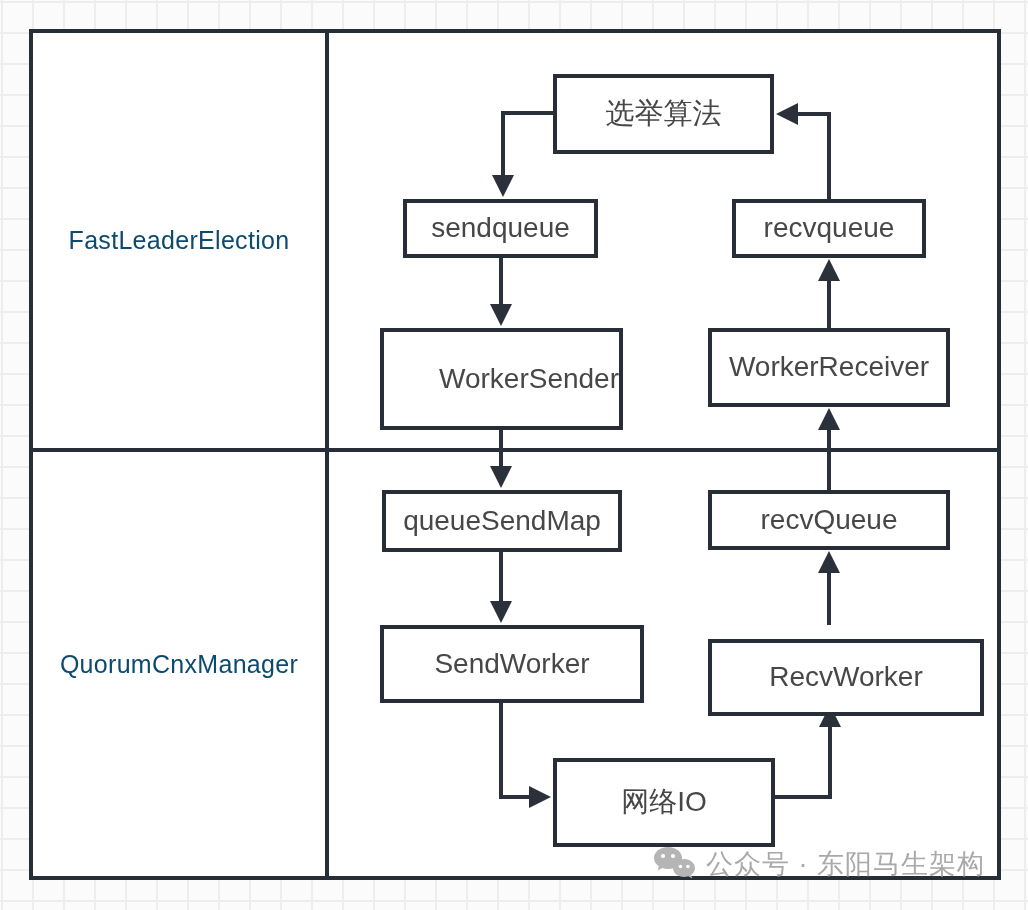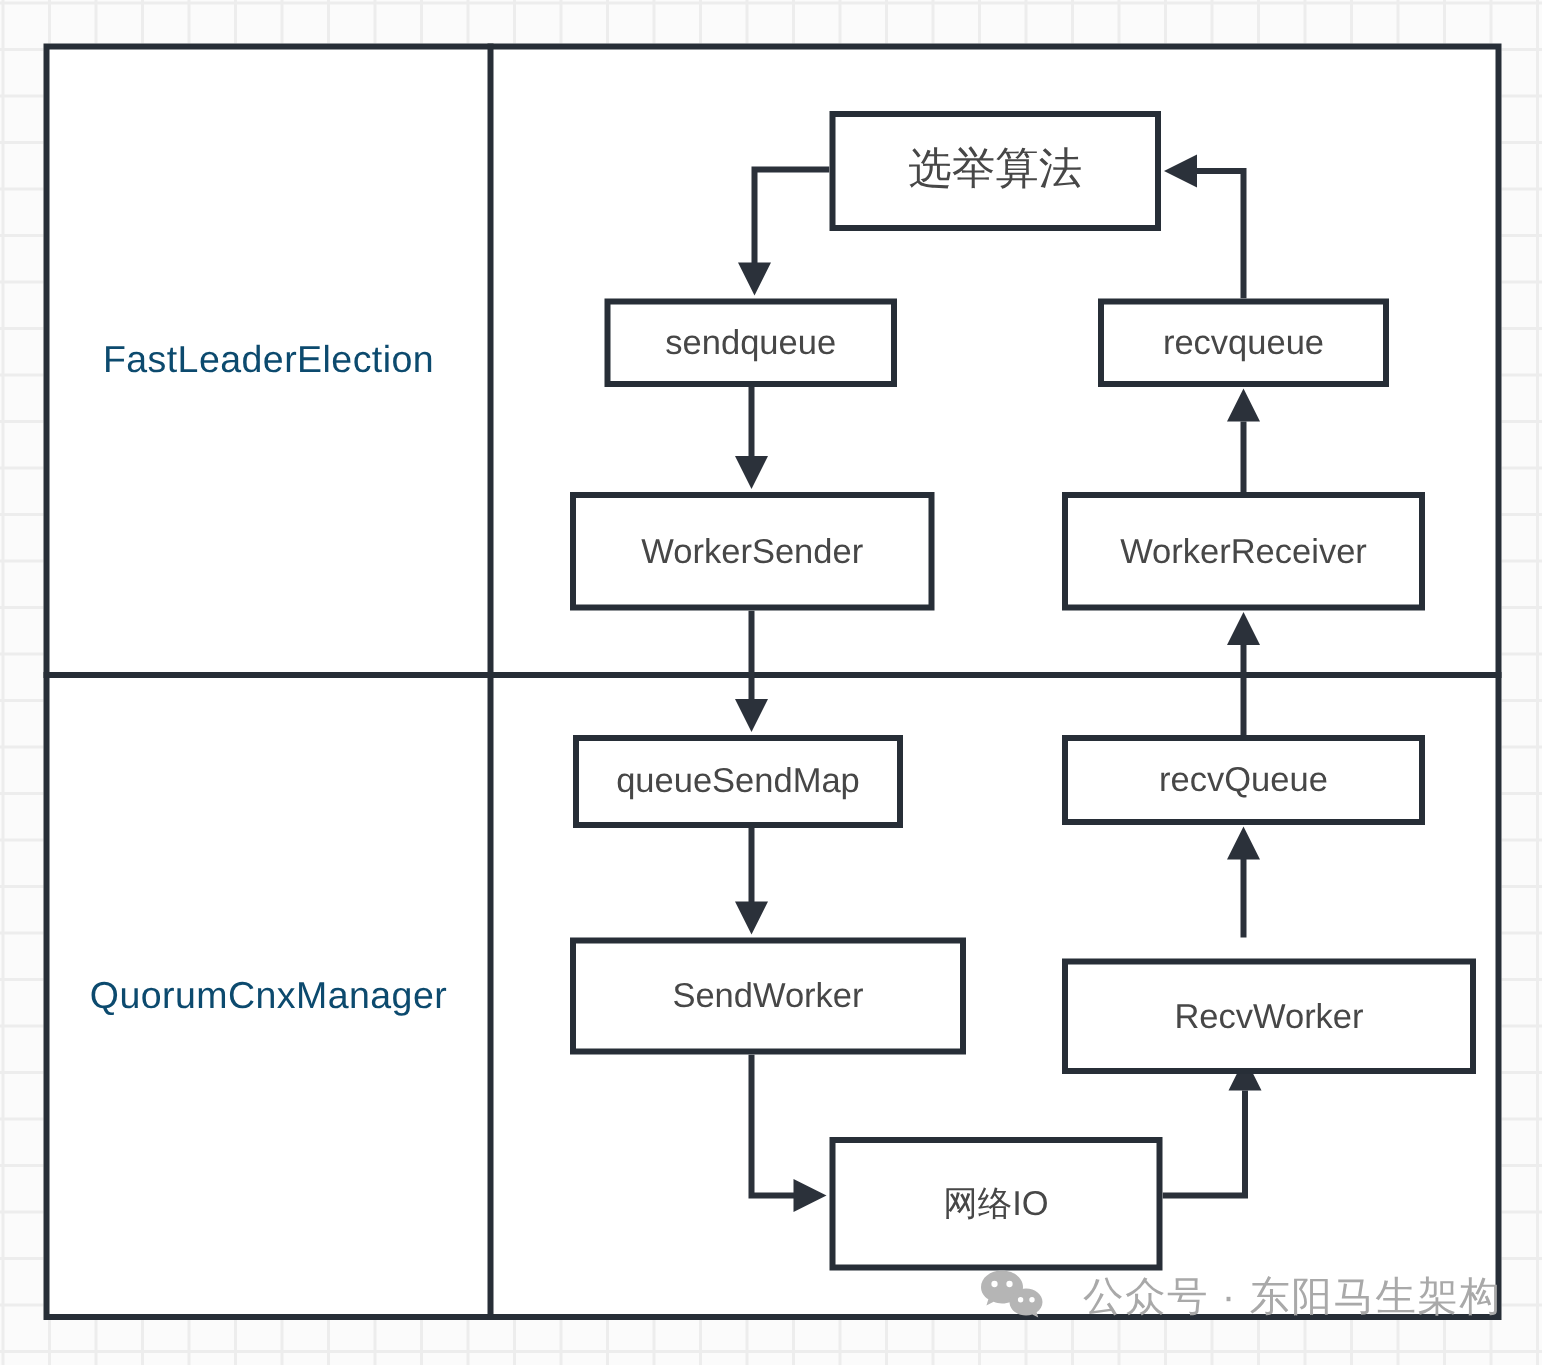--- a/index.html
+++ b/index.html
@@ -24,42 +24,42 @@
     position:absolute;left:33px;width:292px;display:flex;
     align-items:center;justify-content:center;
     color:#0c4a6e;font-size:25px;letter-spacing:0.3px;
   }
   .row-label.top{top:33px;height:415px;}
   .row-label.bottom{top:452px;height:424px;}
   .node{
     position:absolute;background:#ffffff;border:4px solid #272e37;
     box-sizing:border-box;display:flex;flex-direction:column;
     align-items:center;justify-content:center;
-    color:#474747;font-size:23px;text-align:center;line-height:1.3;
+    color:#474747;font-size:28px;text-align:center;line-height:1.3;
     z-index:3;
   }
   .n-election{left:553px;top:74px;width:221px;height:80px;font-size:29px;}
   .n-sendqueue{left:403px;top:199px;width:195px;height:59px;}
   .n-recvqueue{left:732px;top:199px;width:194px;height:59px;}
-  .n-workersender{left:380px;top:328px;width:243px;height:79px;}
+  .n-workersender{left:380px;top:328px;width:243px;height:102px;align-items:flex-end;}
   .n-workerreceiver{left:708px;top:328px;width:242px;height:79px;}
-  .n-queuesendmap{left:382px;top:490px;width:220px;height:62px;}
+  .n-queuesendmap{left:382px;top:490px;width:240px;height:62px;}
   .n-recvqueue2{left:708px;top:490px;width:242px;height:60px;}
   .n-sendworker{left:380px;top:625px;width:264px;height:78px;}
   .n-recvworker{left:708px;top:639px;width:276px;height:77px;}
   .n-networkio{left:553px;top:758px;width:222px;height:89px;}
   svg.arrows{position:absolute;left:0;top:0;z-index:2;pointer-events:none;}
   svg.arrows polyline{fill:none;stroke:#2b313a;stroke-width:4;}
   svg.arrows polygon{fill:#2b313a;stroke:none;}
   .watermark{
     position:absolute;left:652px;top:843px;height:42px;z-index:5;
     display:flex;align-items:center;gap:10px;
   }
   .watermark .wm-text{
-    color:#a9a9a9;font-size:27px;letter-spacing:1px;white-space:nowrap;margin-left:16px;
+    color:#a9a9a9;font-size:27px;letter-spacing:1px;white-space:nowrap;
   }
 </style>
 </head>
 <body>
 
 <div class="outer-frame"></div>
 <div class="divider divider-v"></div>
 <div class="divider divider-h"></div>
 
 <div class="row-label top">

